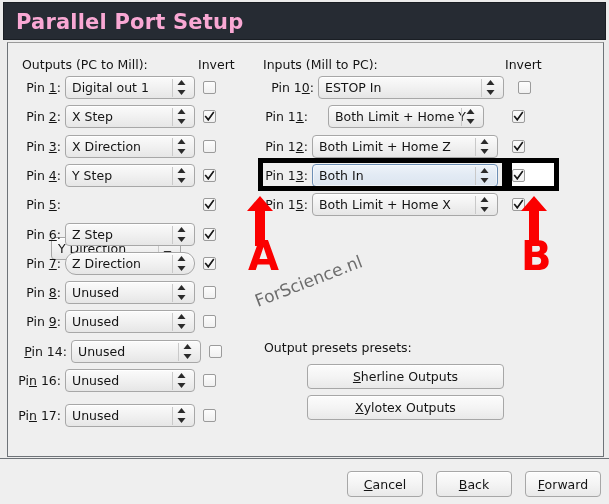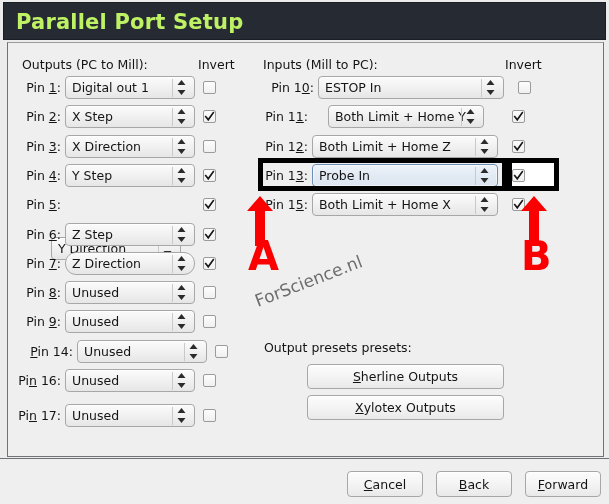--- a/index.html
+++ b/index.html
@@ -27,21 +27,21 @@
     position: absolute;
     left: 3px; top: 2px;
     width: 603px; height: 38px;
     background: #262b33;
     box-sizing: border-box;
     border: 1px solid #1a1e24;
   }
   #title-text {
     position: absolute;
     left: 12px; top: 7px;
-    color: #bef264;
+    color: #f9a8d4;
     font-size: 21px;
     font-weight: bold;
     letter-spacing: 0.2px;
     white-space: nowrap;
   }
   
   #content-frame {
     position: absolute;
     left: 7px; top: 42px;
     width: 597px; height: 415px;
@@ -382,21 +382,21 @@
           <div class="combo-sep"></div>
           <div class="combo-arrows">
             <svg width="11" height="19" viewBox="0 0 11 19">
               <polygon points="5.5,2 9.5,7 1.5,7" fill="#2b2b2b"></polygon>
               <polygon points="5.5,17 9.5,12 1.5,12" fill="#2b2b2b"></polygon>
             </svg>
           </div>
         </div>
         <div class="cbox" style="left: 203px;"></div>
       </div>
-      <div class="pin-row" style="left: 12px; top: 340px; width: 250px;">
+      <div class="pin-row" style="left: 6px; top: 340px; width: 250px;">
         <div class="pin-label" style="left: 14px; width: 47px;"><u>P</u>in 14:</div>
         <div class="combo" style="width: 130px; left: 65px;">
           <div class="combo-text">Unused</div>
           <div class="combo-sep"></div>
           <div class="combo-arrows">
             <svg width="11" height="19" viewBox="0 0 11 19">
               <polygon points="5.5,2 9.5,7 1.5,7" fill="#2b2b2b"></polygon>
               <polygon points="5.5,17 9.5,12 1.5,12" fill="#2b2b2b"></polygon>
             </svg>
           </div>
@@ -482,21 +482,21 @@
         <div class="cbox" style="left: 512px;">
           <svg width="11" height="11" viewBox="0 0 11 11">
             <path d="M1.5 5.3 L4.1 8.3 L9.6 0.9 L8.4 4.0 L4.2 9.9 Z" fill="#1a1a1a"></path>
             <path d="M1.2 5.0 L4.2 8.6 L9.8 1.0" stroke="#1a1a1a" stroke-width="1.6" fill="none"></path>
           </svg>
         </div>
       </div>
       <div class="pin-row" style="left: 0px; top: 164px; width: 600px;">
         <div class="pin-label" style="left: 258px; width: 50px;">Pin 1<u>3</u>:</div>
         <div class="combo focused" style="width: 186px; left: 312px;">
-          <div class="combo-text">Probe In</div>
+          <div class="combo-text">Both In</div>
           <div class="combo-sep"></div>
           <div class="combo-arrows">
             <svg width="11" height="19" viewBox="0 0 11 19">
               <polygon points="5.5,2 9.5,7 1.5,7" fill="#2b2b2b"></polygon>
               <polygon points="5.5,17 9.5,12 1.5,12" fill="#2b2b2b"></polygon>
             </svg>
           </div>
         </div>
         <div class="cbox" style="left: 512px;">
           <svg width="11" height="11" viewBox="0 0 11 11">

